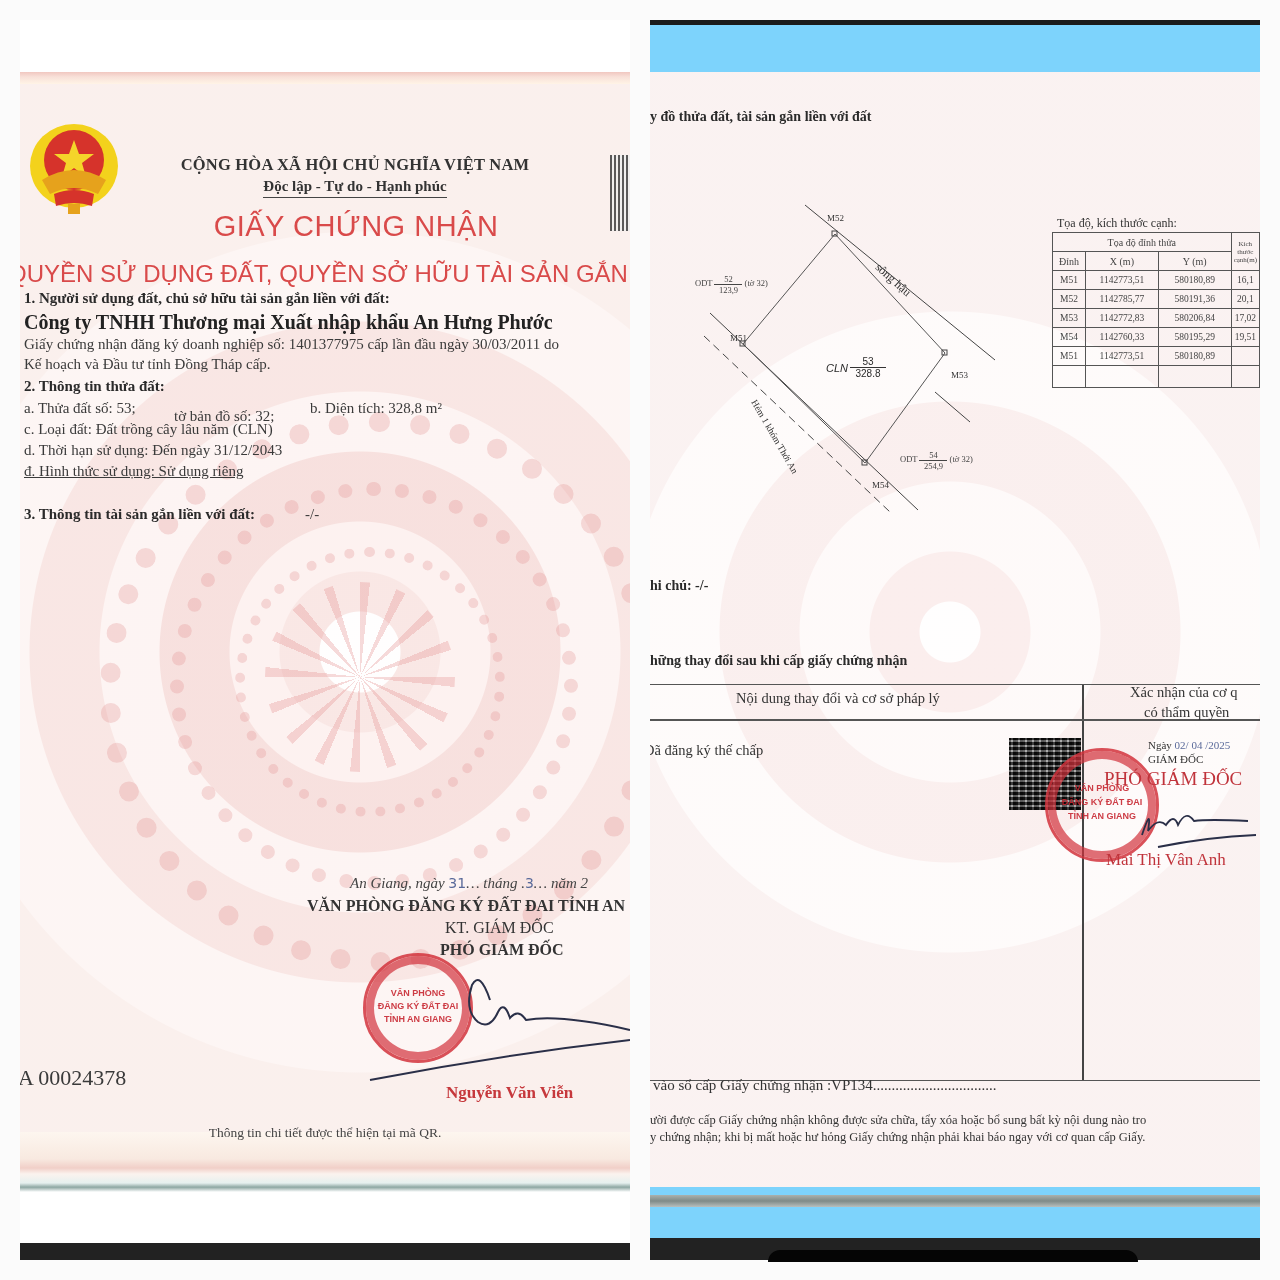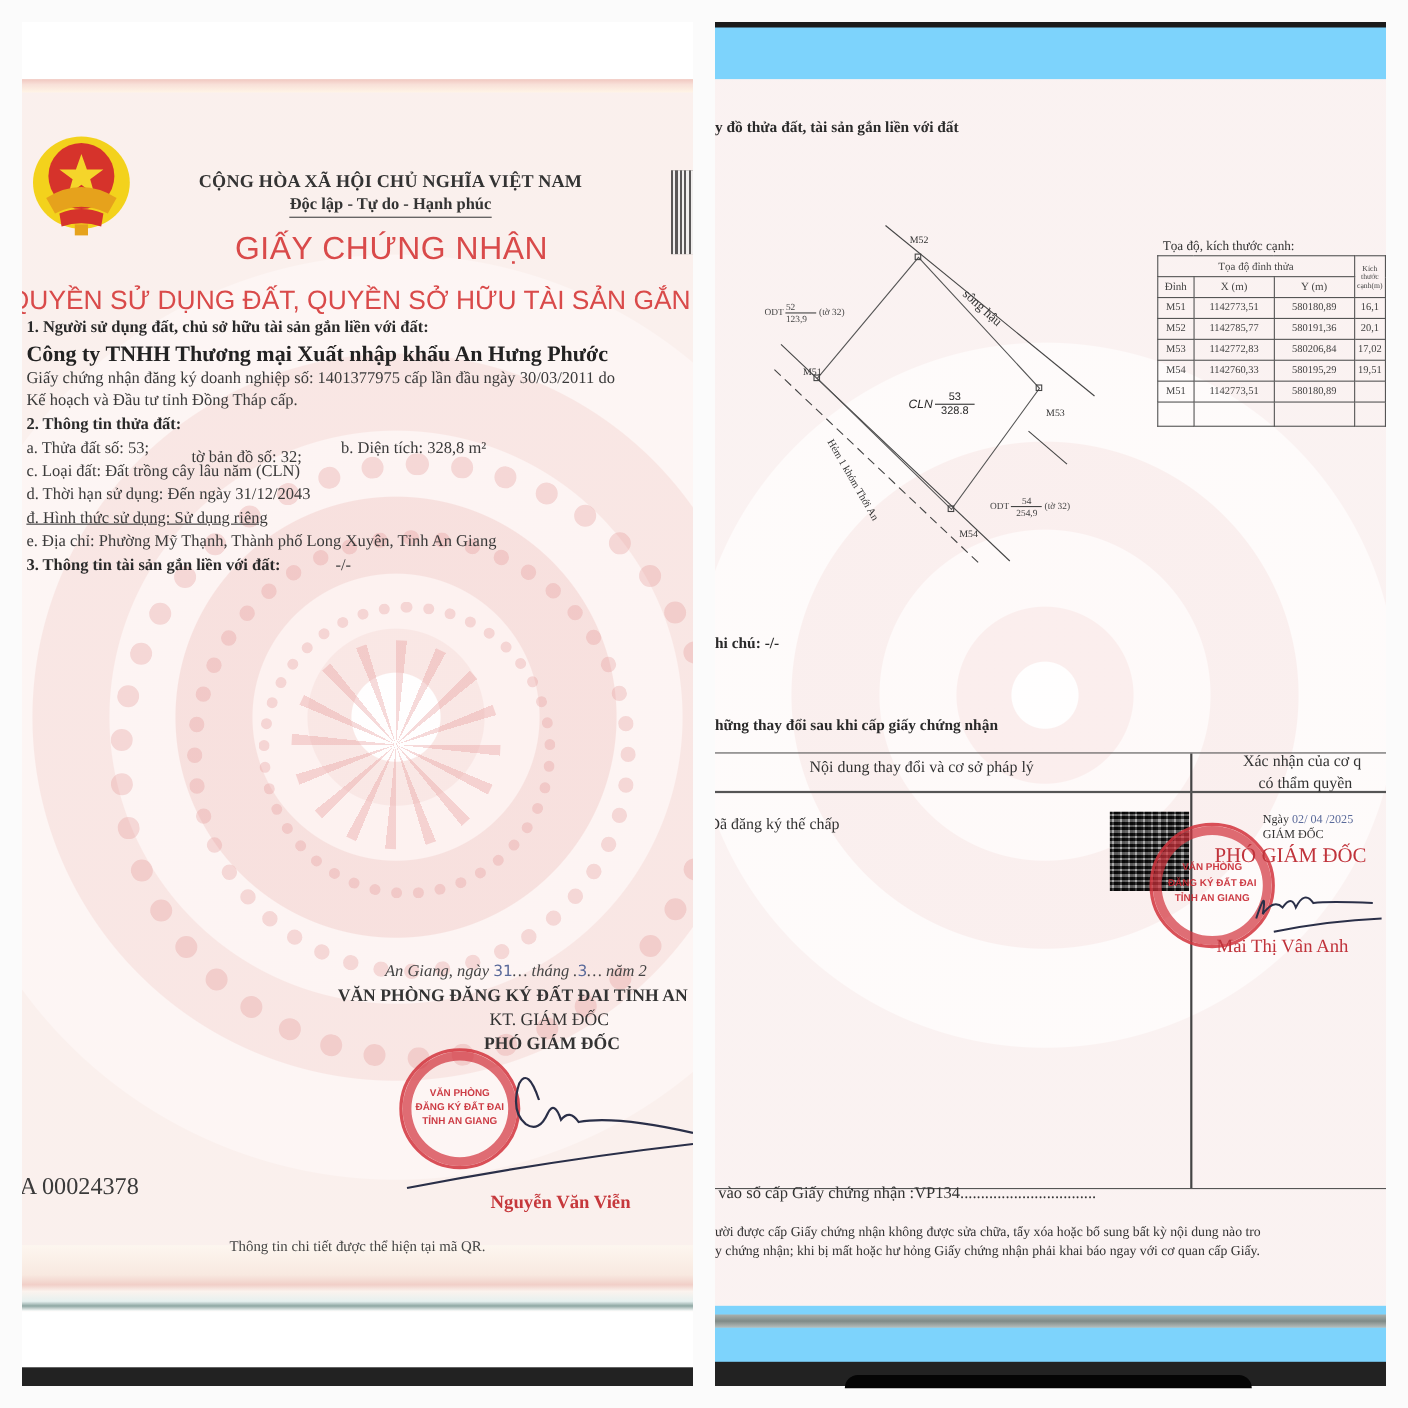--- a/index.html
+++ b/index.html
@@ -149,21 +149,20 @@
   <div class="ltext owner" style="top:291px;">Công ty TNHH Thương mại Xuất nhập khẩu An Hưng Phước</div>
   <div class="ltext" style="top:316px;">Giấy chứng nhận đăng ký doanh nghiệp số: 1401377975 cấp lần đầu ngày 30/03/2011 do</div>
   <div class="ltext" style="top:336px;">Kế hoạch và Đầu tư tỉnh Đồng Tháp cấp.</div>
   <div class="ltext b" style="top:358px;">2. Thông tin thửa đất:</div>
   <div class="ltext" style="top:380px;">a. Thửa đất số: 53;</div>
   <div class="ltext" style="top:388px;left:154px;">tờ bản đồ số: 32;</div>
   <div class="ltext" style="top:380px;left:290px;">b. Diện tích: 328,8 m²</div>
   <div class="ltext" style="top:401px;">c. Loại đất: Đất trồng cây lâu năm (CLN)</div>
   <div class="ltext" style="top:422px;">d. Thời hạn sử dụng: Đến ngày 31/12/2043</div>
   <div class="ltext" style="top:443px;text-decoration:underline;">đ. Hình thức sử dụng: Sử dụng riêng</div>
-  <div class="ltext" style="top:464px;">e. Địa chỉ: Phường Mỹ Thạnh, Thành phố Long Xuyên, Tỉnh An Giang</div>
   <div class="ltext b" style="top:486px;">3. Thông tin tài sản gắn liền với đất:</div>
   <div class="ltext" style="top:486px;left:285px;">-/-</div>
 
   <div class="sign-place">
     <span>An Giang, ngày</span>
     <span class="hand">31</span>…
     <span>tháng</span>
     .<span class="hand">3</span>…
     <span>năm 2</span>
   </div>
@@ -213,21 +212,21 @@
   <div style="position:absolute;left:176px;top:342px;font-style:italic;font-family:'Liberation Sans',sans-serif;font-size:11px;">
     <span>CLN</span>
   </div>
   <div style="position:absolute;left:200px;top:336px;width:36px;text-align:center;font-size:10px;font-family:'Liberation Sans',sans-serif;">
     <div style="border-bottom:1px solid #333;">53</div>
     <div>328.8</div>
   </div>
 
   <div style="position:absolute;left:45px;top:254px;font-size:8.5px;color:#444;">
     <span>ODT</span>
-    <span style="display:inline-block;vertical-align:middle;width:28px;">
+    <span style="display:inline-block;vertical-align:middle;text-align:center;width:28px;">
       <span style="display:block;border-bottom:1px solid #444;">52</span>
       <span style="display:block;">123,9</span>
     </span>
     <span>(tờ 32)</span>
   </div>
   <div style="position:absolute;left:250px;top:430px;font-size:8.5px;color:#444;">
     <span>ODT</span>
     <span style="display:inline-block;vertical-align:middle;text-align:center;width:28px;">
       <span style="display:block;border-bottom:1px solid #444;">54</span>
       <span style="display:block;">254,9</span>

